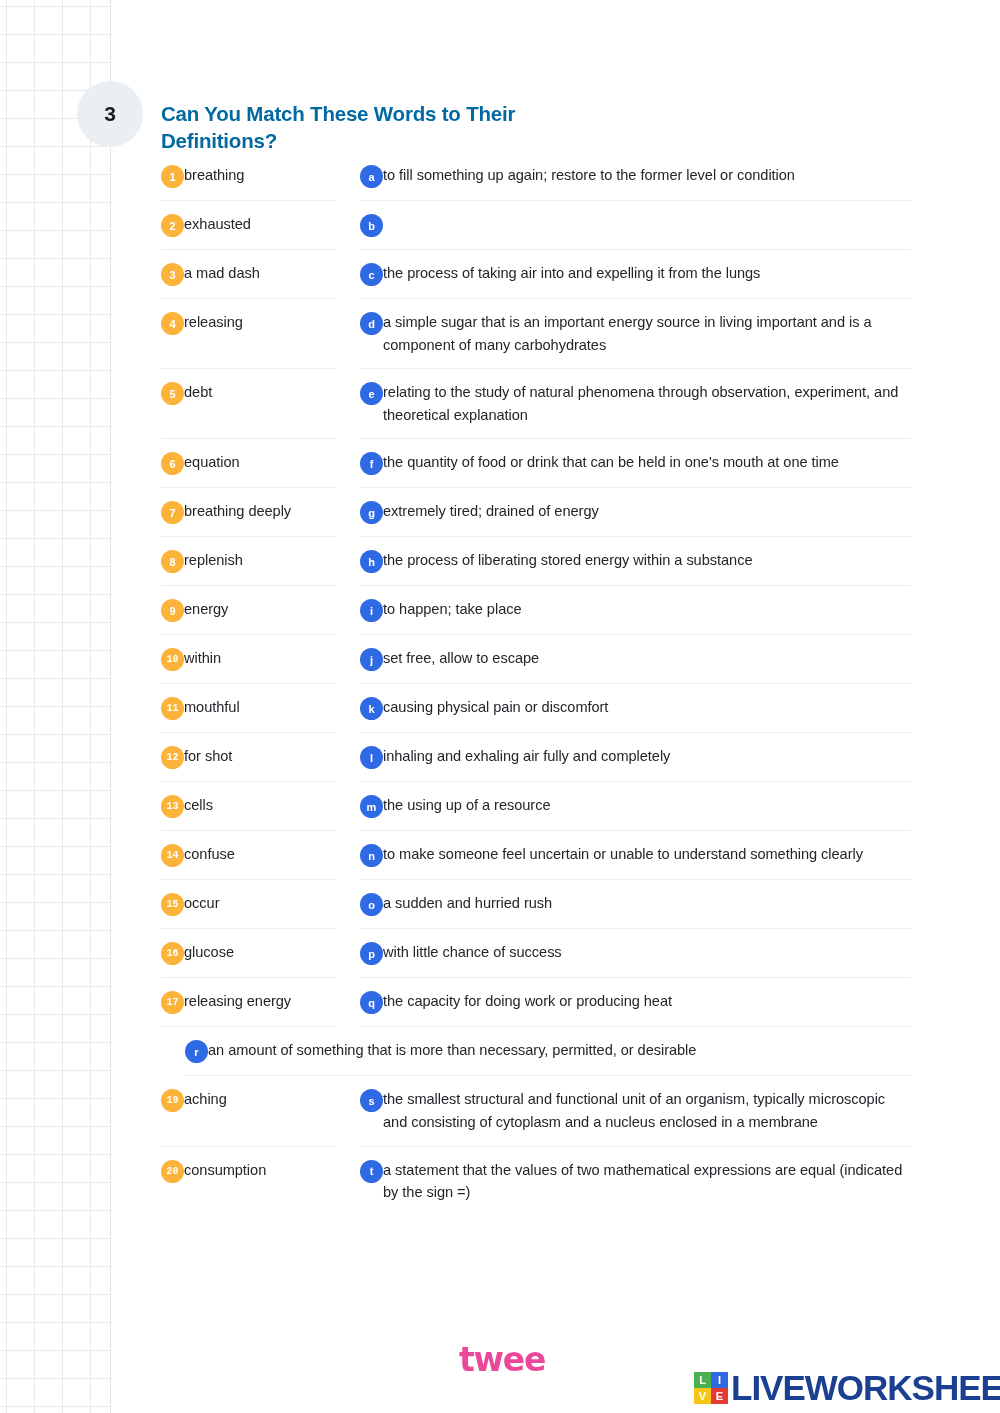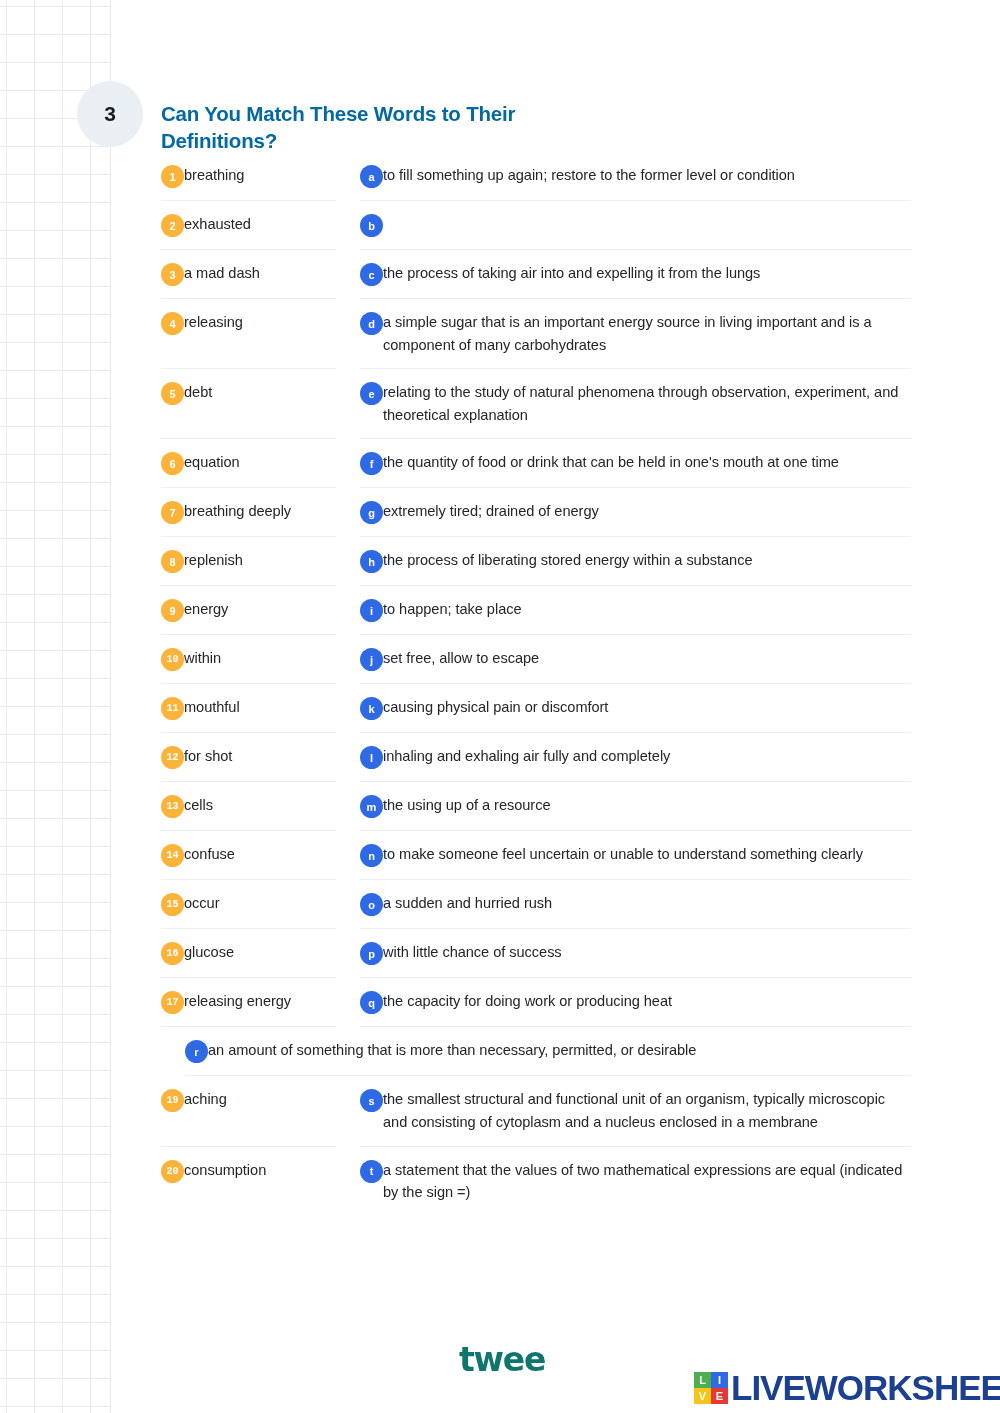--- a/index.html
+++ b/index.html
@@ -153,21 +153,21 @@
   .col-left .cell-text { white-space: nowrap; }
 
   
   #twee-logo {
     position: absolute;
     left: 459px;
     top: 1340px;
     font-size: 33px;
     font-weight: 900;
     letter-spacing: -1.2px;
-    color: #0f766e;
+    color: #ec4899;
     font-family: "DejaVu Sans", sans-serif;
   }
   #lws-logo {
     position: absolute;
     left: 694px;
     top: 1370px;
     display: flex;
     align-items: center;
   }
   #lws-badge {

